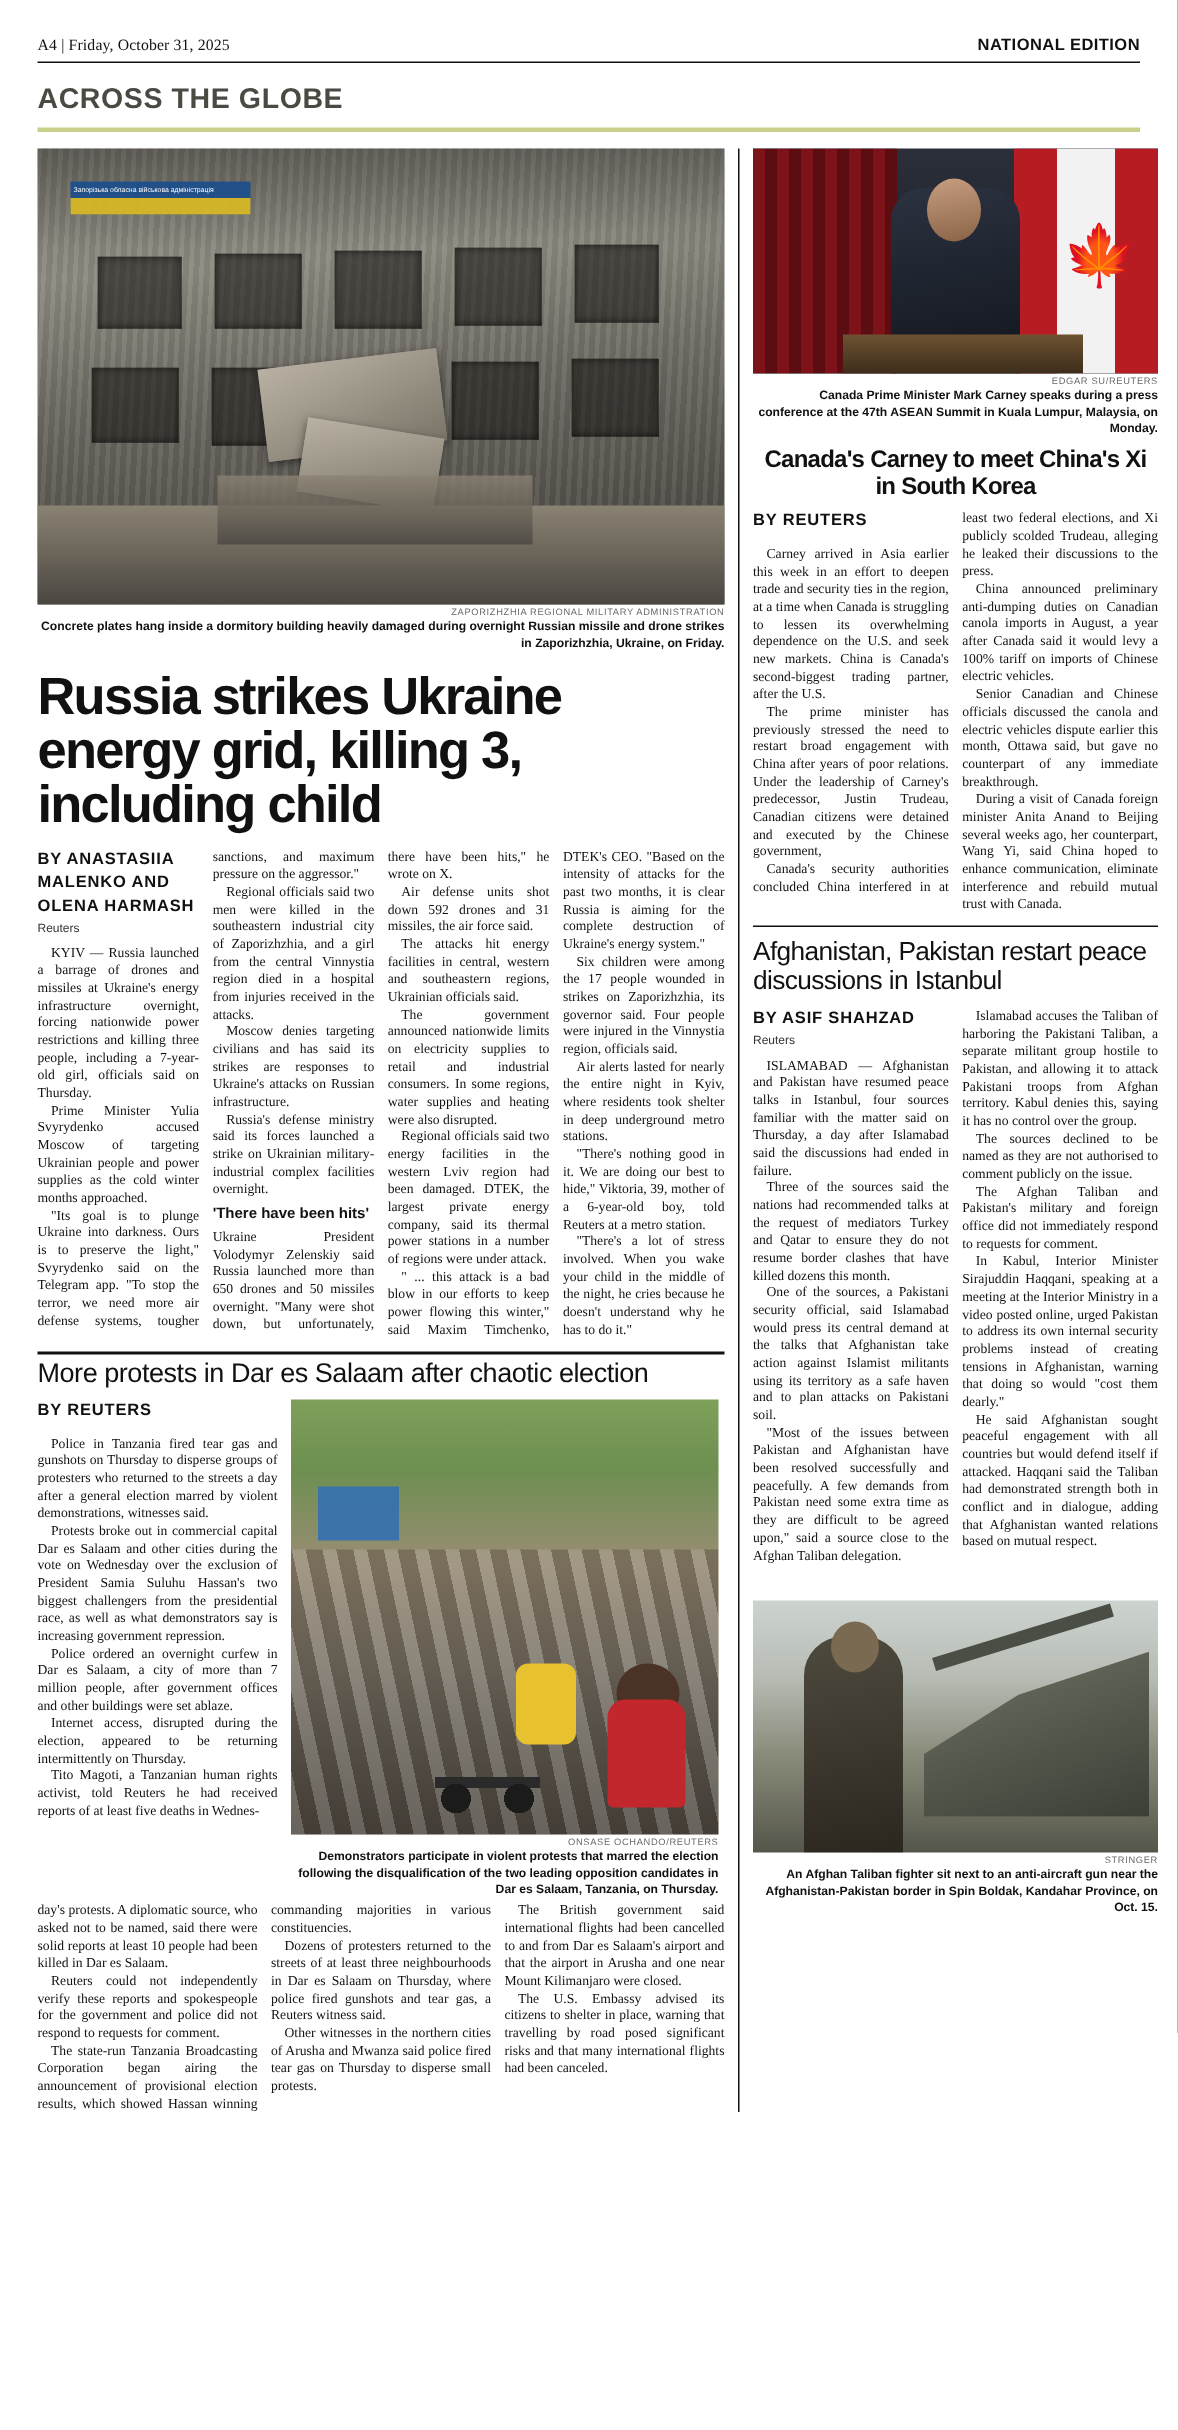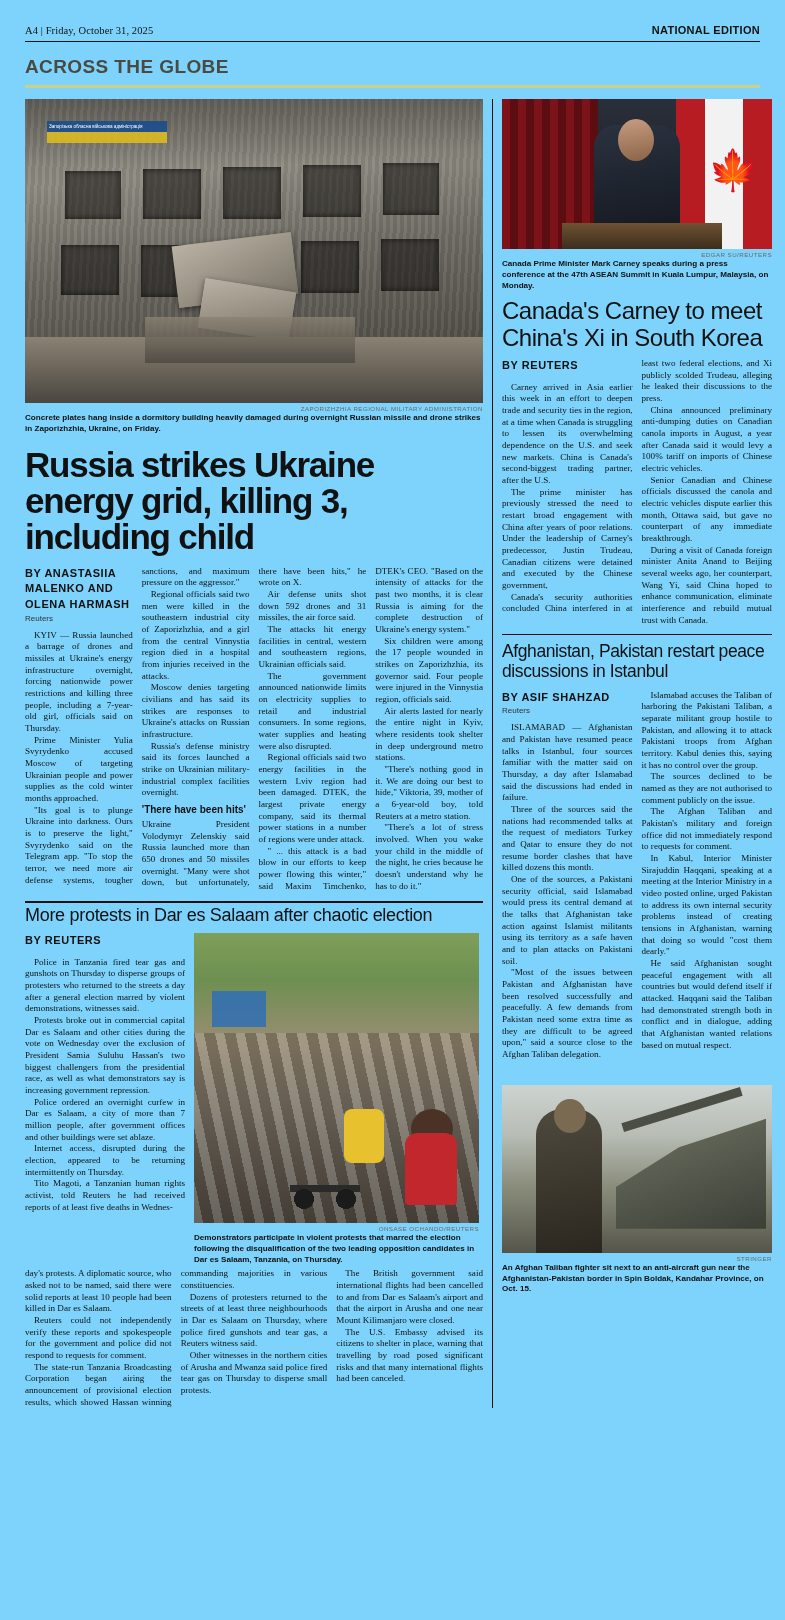--- a/index.html
+++ b/index.html
@@ -1,18 +1,18 @@
 <!DOCTYPE html>
 <html><head>
 <meta charset="utf-8">
 <style>
   html,body{margin:0;padding:0;background:#8a8a8a;}
   body{font-family:"Liberation Serif",serif;}
   .page{
-    width:785px;height:1620px;background:#7dd3fc;position:relative;
+    width:785px;height:1620px;background:#ffffff;position:relative;
     margin:0 auto;overflow:hidden;box-sizing:border-box;
     padding:0 25px;
   }
   
   .masthead{
     display:flex;align-items:baseline;justify-content:space-between;
     padding-top:24px;padding-bottom:5px;border-bottom:1.5px solid #111;
   }
   .folio{font-family:"Liberation Serif",serif;font-size:10.5px;color:#111;letter-spacing:.1px;}
   .edition{font-family:"Liberation Sans",sans-serif;font-weight:bold;font-size:11px;letter-spacing:.3px;color:#111;}
@@ -28,21 +28,21 @@
   .col-left{width:458px;}
   .col-right{width:270px;margin-left:9px;padding-left:9px;border-left:1px solid #111;}
   
   .photo{position:relative;overflow:hidden;background:#6b6b6b;}
   .credit{
     font-family:"Liberation Sans",sans-serif;font-size:6.2px;color:#6a6a6a;
     letter-spacing:.45px;text-align:right;padding:2px 0 1px 0;text-transform:uppercase;
   }
   .caption{
     font-family:"Liberation Sans",sans-serif;font-weight:bold;font-size:8.1px;
-    line-height:1.33;color:#111;padding-bottom:3px;
+    line-height:1.33;color:#111;padding-bottom:3px;text-align:right;
   }
   
   .photo-ukraine{width:458px;height:304px;
     background:
       linear-gradient(180deg,rgba(0,0,0,.25),rgba(0,0,0,0) 22%),
       repeating-linear-gradient(93deg,rgba(255,255,255,.05) 0 3px,rgba(0,0,0,.06) 3px 7px),
       linear-gradient(175deg,#7d7a72 0%,#8d8a80 26%,#6d6a63 52%,#55524c 78%,#3b3934 100%);
   }
   .uk-banner{
     position:absolute;left:22px;top:22px;width:120px;height:22px;
@@ -92,22 +92,22 @@
   .af-person{position:absolute;left:34px;top:24px;width:66px;height:144px;
     background:linear-gradient(170deg,#4f4a3e,#2b271f);border-radius:26px 26px 0 0;}
   .af-head{position:absolute;left:52px;top:14px;width:32px;height:34px;border-radius:50%;background:#7a6a52;}
   
   .hl-mega{
     font-family:"Liberation Sans",sans-serif;font-weight:bold;
     font-size:35px;line-height:1.04;letter-spacing:-1.2px;color:#111;
     margin:9px 0 10px 0;
   }
   .hl-med{
-    font-family:"Liberation Sans",sans-serif;font-weight:normal;
-    font-size:24px;line-height:1.1;letter-spacing:-.5px;color:#111;margin:4px 0 7px 0;
+    font-family:"Liberation Sans",sans-serif;font-weight:bold;
+    font-size:16px;line-height:1.1;letter-spacing:-.5px;color:#111;margin:4px 0 7px 0;text-align:center;
   }
   .hl-small{
     font-family:"Liberation Sans",sans-serif;font-weight:normal;
     font-size:17.5px;line-height:1.12;letter-spacing:-.4px;color:#111;margin:3px 0 6px 0;
   }
   .hl-tz{
     font-family:"Liberation Sans",sans-serif;font-weight:normal;
     font-size:18px;line-height:1.12;letter-spacing:-.3px;color:#111;margin:2px 0 8px 0;
   }
   .byline{

